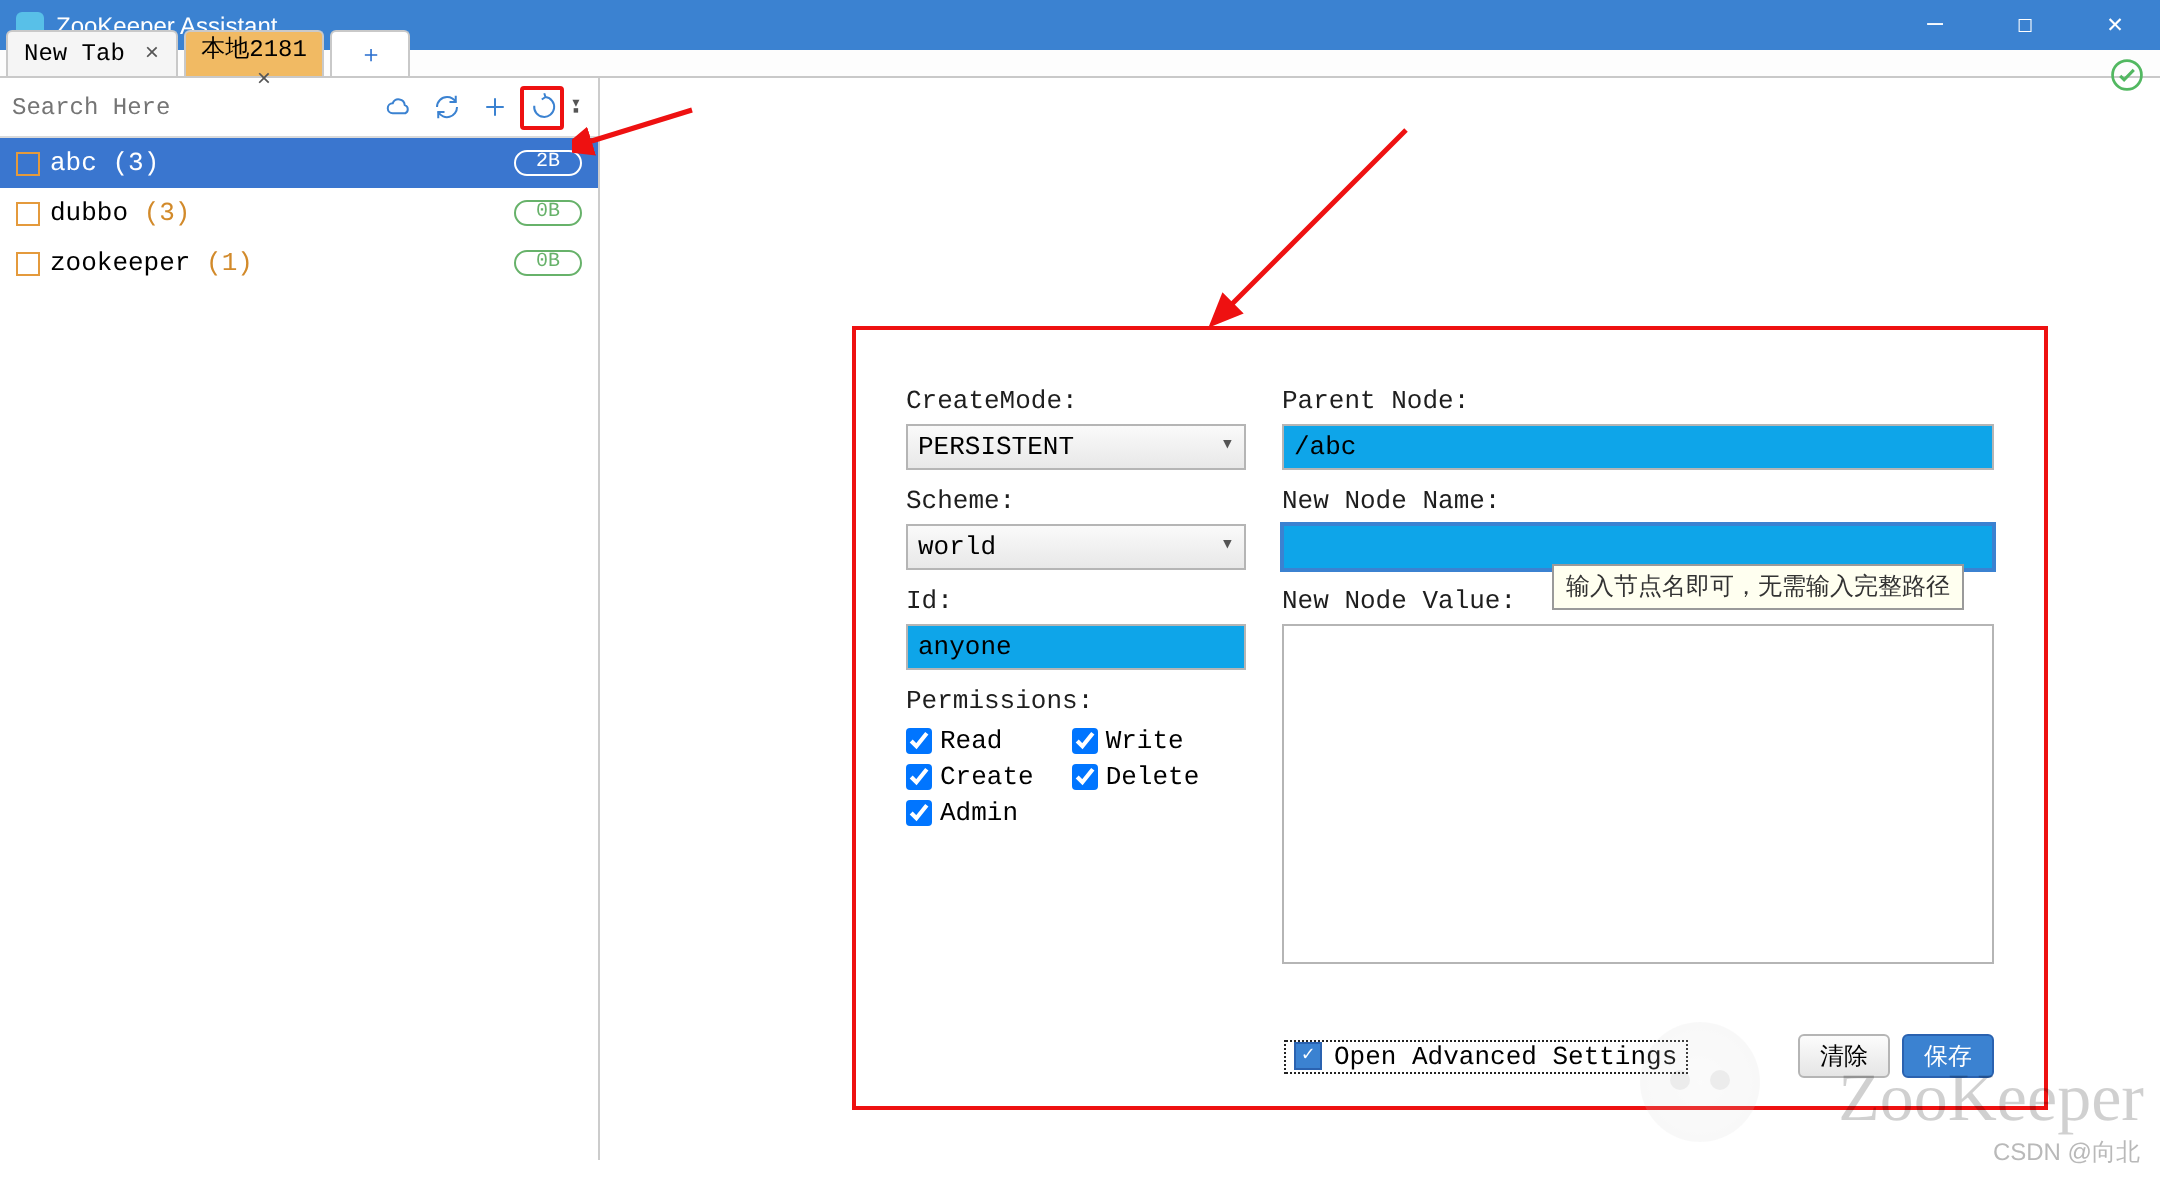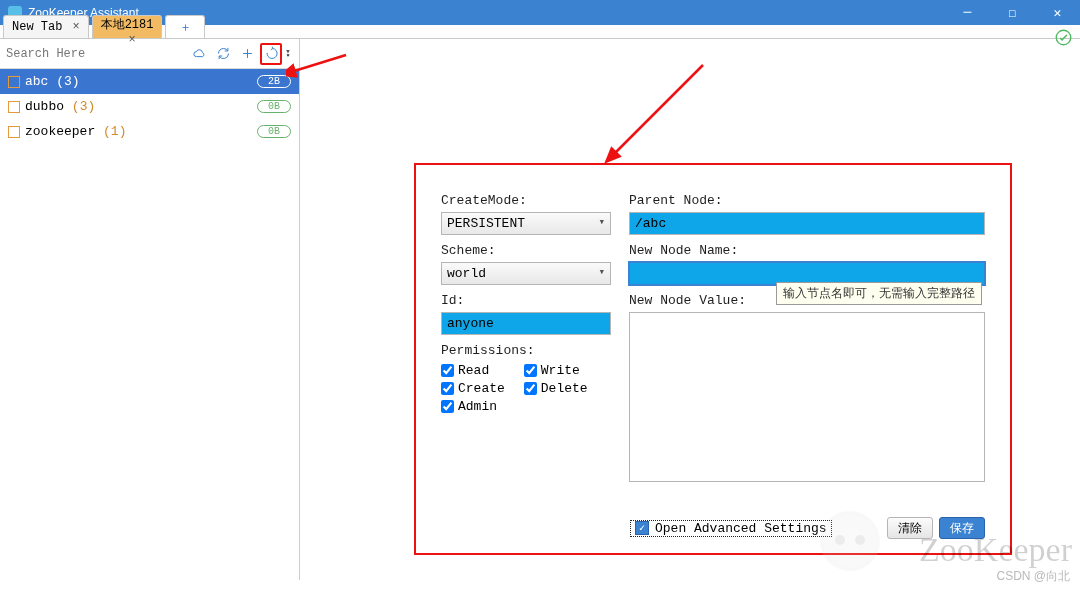--- a/index.html
+++ b/index.html
@@ -28,21 +28,21 @@
   .tree-row { display:flex; align-items:center; height:25px; padding:0 8px; }
   .tree-row.selected { background:#3a76cf; color:#fff; }
   .tree-row .folder-ic { width:12px;height:12px; border:1px solid #e49a3c; margin-right:5px; display:inline-block;}
   .tree-row .name { flex:1; }
   .tree-row .cnt { color:#d28a2a; }
   .tree-row.selected .cnt { color:#fff; }
   .tree-row .badge { font-size:10px; border:1px solid #67b26a; color:#67b26a; border-radius:10px; padding:0px 10px; min-width:30px; text-align:center;}
   .tree-row.selected .badge { border-color:#fff; color:#fff; background:transparent;}
 
   .main { flex:1; position:relative; }
-  .panel { position:absolute; left:414px; top:163px; width:598px; height:392px; border:2px solid #e11; padding:20px 25px; }
+  .panel { position:absolute; left:426px; top:163px; width:598px; height:392px; border:2px solid #e11; padding:20px 25px; }
   .form-inner {display:flex;}
   .col { }
   .col.left { width:170px; margin-right:18px;}
   .col.right { flex:1; }
   .lbl { font-size:13px; color:#1e1e1e; margin-top:8px; margin-bottom:4px;}
   .inp, .sel { width:100%; height:23px; border:1px solid #b5b5b5; padding:0 5px; font-size:13px; font-family:inherit; background:#0ea5e9;}
   .sel { appearance:none; background:#f2f2f2 linear-gradient(#fafafa,#e8e8e8); }
   .sel-wrap{position:relative}
   .sel-wrap:after{content:"▾";position:absolute;right:6px;top:3px;color:#555;font-size:11px;pointer-events:none}
   .perms { margin-top:5px;}

